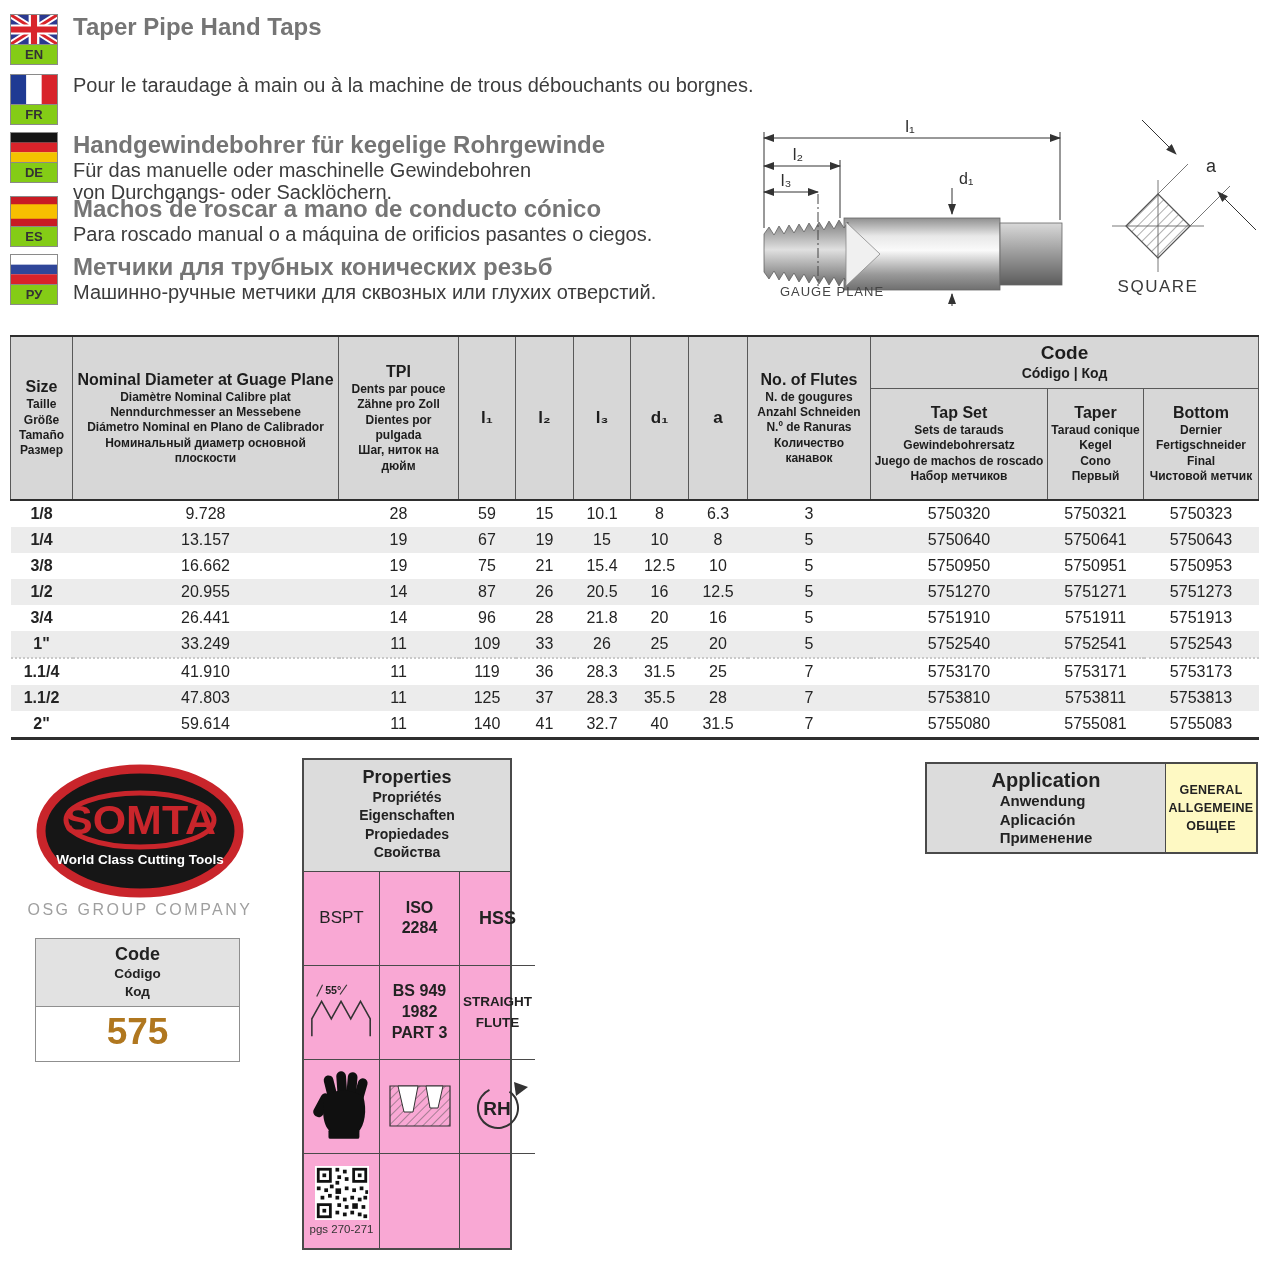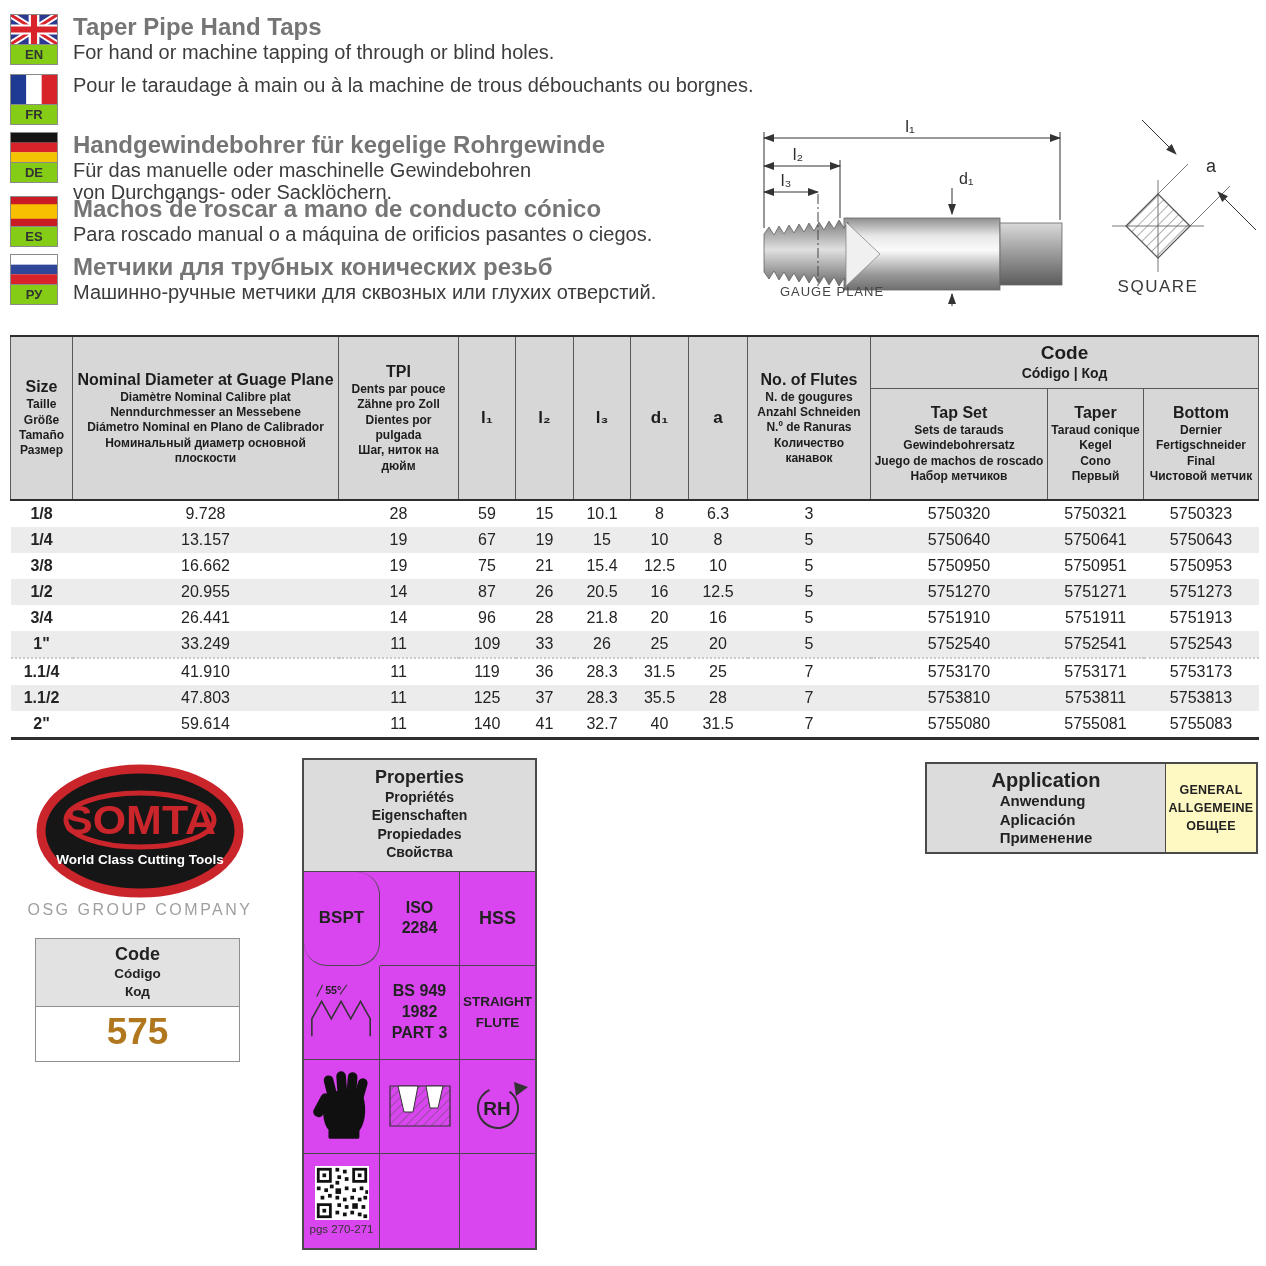--- a/index.html
+++ b/index.html
@@ -43,30 +43,30 @@
        color:#9f9f9f;letter-spacing:2.5px;}
 
   .codebox{position:absolute;left:35px;top:938px;width:205px;border:1px solid #8f8f8f;
            text-align:center;box-sizing:border-box;background:#fff;}
   .codebox-header{background:#e2e2e2;border-bottom:1px solid #8f8f8f;padding:5px 0 6px;}
   .codebox-title{font-size:18px;font-weight:bold;color:#222;}
   .codebox-other{font-size:13.5px;font-weight:bold;color:#222;white-space:pre-line;line-height:1.3;}
   .codebox-value{font-size:37px;font-weight:bold;color:#b0771f;padding:4px 0 8px;}
 
   
-  .props{position:absolute;left:302px;top:758px;width:235px;border:2px solid #4a4a4a;box-sizing:border-box;background:#d946ef;}
+  .props{position:absolute;left:302px;top:758px;width:210px;border:2px solid #4a4a4a;box-sizing:border-box;background:#f9a8d4;}
   .props-header{background:#dcdcdc;border-bottom:1px solid #4a4a4a;text-align:center;padding:7px 2px 9px;}
   .props-title{font-size:18px;font-weight:bold;}
   .props-other{font-size:14px;font-weight:bold;white-space:pre-line;line-height:1.32;}
   .props-grid{display:grid;grid-template-columns:76px 80px 75px;grid-auto-rows:94px;}
   .pcell{border-right:1px solid #4a4a4a;border-bottom:1px solid #4a4a4a;display:flex;
          flex-direction:column;align-items:center;justify-content:center;text-align:center;}
   .pcell:nth-child(3n){border-right:none;}
   .pcell:nth-last-child(-n+3){border-bottom:none;}
-  .t-bspt{font-size:17px;font-weight:bold;border-radius:23px;}
+  .t-bspt{font-size:17px;font-weight:normal;}
   .t-iso{font-size:16px;font-weight:bold;white-space:pre-line;line-height:1.25;}
   .t-hss{font-size:18px;font-weight:bold;}
   .t-std{font-size:16px;font-weight:bold;white-space:pre-line;line-height:1.3;}
   .t-flute{font-size:13.5px;font-weight:bold;white-space:pre-line;line-height:1.6;}
   .qr-caption{font-size:11.5px;color:#333;margin-top:3px;}
 
   
   .app{position:absolute;left:925px;top:762px;width:333px;height:92px;border:2px solid #4a4a4a;
        display:flex;box-sizing:border-box;background:#fef9c3;}
   .app-left{width:238px;background:#dcdcdc;border-right:1px solid #4a4a4a;display:flex;
@@ -87,21 +87,20 @@
         <rect width="60" height="40" fill="#2b3990"></rect>
         <path d="M0,0 L60,40 M60,0 L0,40" stroke="#fff" stroke-width="9"></path>
         <path d="M0,0 L60,40 M60,0 L0,40" stroke="#d8232a" stroke-width="4"></path>
         <path d="M30,0 V40 M0,20 H60" stroke="#fff" stroke-width="14"></path>
         <path d="M30,0 V40 M0,20 H60" stroke="#d8232a" stroke-width="8"></path>
       </svg>
       <div class="flag-label">EN</div>
     </div>
     <div class="lang-text">
       <div class="lang-title">Taper Pipe Hand Taps</div>
-      <div class="lang-sub">For hand or machine tapping of through or blind holes.</div>
     </div>
   </div>
 
   <div class="lang-row" style="top:74px">
     <div class="flag-box">
       <svg class="flag-svg" viewBox="0 0 60 40" preserveAspectRatio="none">
         <rect width="20" height="40" fill="#1f3a93"></rect>
           <rect x="20" width="20" height="40" fill="#fff"></rect>
           <rect x="40" width="20" height="40" fill="#d8232a"></rect>
       </svg>

